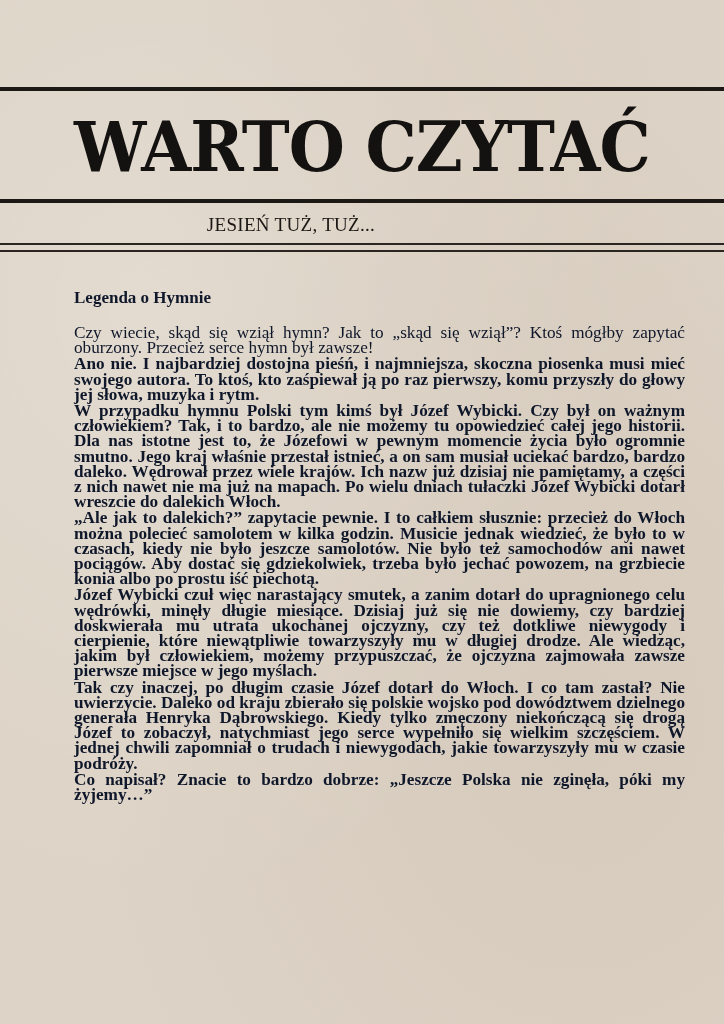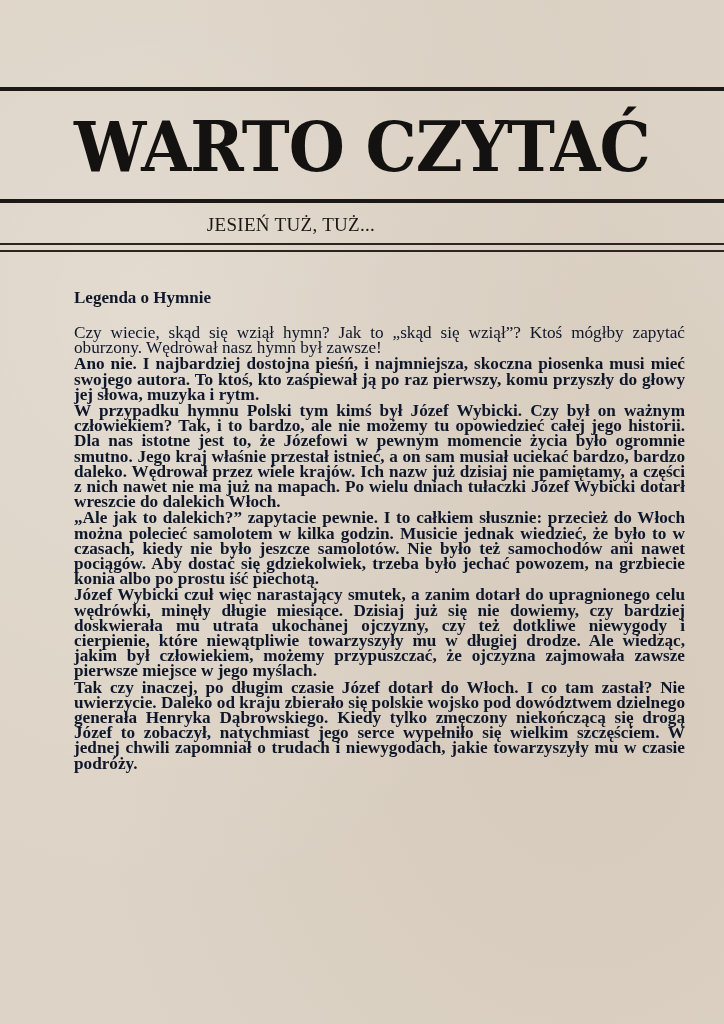--- a/index.html
+++ b/index.html
@@ -63,20 +63,21 @@
 </header>
 <div class="rule thick" id="r2"></div>
 
 <div class="subtitle">JESIEŃ TUŻ, TUŻ...</div>
 <div class="rule thin" id="r3"></div>
 <div class="rule thin" id="r4"></div>
 
 <article class="article">
   <h2 class="article-heading">Legenda o Hymnie</h2>
   <div class="article-body">
-    <p>Czy wiecie, skąd się wziął hymn? Jak to „skąd się wziął”? Ktoś mógłby zapytać oburzony. Wędrował nasz hymn był zawsze!</p>
+    <p>Czy wiecie, skąd się wziął hymn? Jak to „skąd się wziął”? Ktoś mógłby zapytać oburzony. Przecież serce hymn był zawsze!</p>
     <p>Ano nie. I najbardziej dostojna pieśń, i najmniejsza, skoczna piosenka musi mieć swojego autora. To ktoś, kto zaśpiewał ją po raz pierwszy, komu przyszły do głowy jej słowa, muzyka i rytm.</p>
     <p>W przypadku hymnu Polski tym kimś był Józef Wybicki. Czy był on ważnym człowiekiem? Tak, i to bardzo, ale nie możemy tu opowiedzieć całej jego historii. Dla nas istotne jest to, że Józefowi w pewnym momencie życia było ogromnie smutno. Jego kraj właśnie przestał istnieć, a on sam musiał uciekać bardzo, bardzo daleko. Wędrował przez wiele krajów. Ich nazw już dzisiaj nie pamiętamy, a części z nich nawet nie ma już na mapach. Po wielu dniach tułaczki Józef Wybicki dotarł wreszcie do dalekich Włoch.</p>
     <p>„Ale jak to dalekich?” zapytacie pewnie. I to całkiem słusznie: przecież do Włoch można polecieć samolotem w kilka godzin. Musicie jednak wiedzieć, że było to w czasach, kiedy nie było jeszcze samolotów. Nie było też samochodów ani nawet pociągów. Aby dostać się gdziekolwiek, trzeba było jechać powozem, na grzbiecie konia albo po prostu iść piechotą.</p>
     <p>Józef Wybicki czuł więc narastający smutek, a zanim dotarł do upragnionego celu wędrówki, minęły długie miesiące. Dzisiaj już się nie dowiemy, czy bardziej doskwierała mu utrata ukochanej ojczyzny, czy też dotkliwe niewygody i cierpienie, które niewątpliwie towarzyszyły mu w długiej drodze. Ale wiedząc, jakim był człowiekiem, możemy przypuszczać, że ojczyzna zajmowała zawsze pierwsze miejsce w jego myślach.</p>
     <p>Tak czy inaczej, po długim czasie Józef dotarł do Włoch. I co tam zastał? Nie uwierzycie. Daleko od kraju zbierało się polskie wojsko pod dowództwem dzielnego generała Henryka Dąbrowskiego. Kiedy tylko zmęczony niekończącą się drogą Józef to zobaczył, natychmiast jego serce wypełniło się wielkim szczęściem. W jednej chwili zapomniał o trudach i niewygodach, jakie towarzyszyły mu w czasie podróży.</p>
+    <p>Co napisał? Znacie to bardzo dobrze: „Jeszcze Polska nie zginęła, póki my żyjemy…”</p>
   </div>
 </article>
 
 </body></html>

